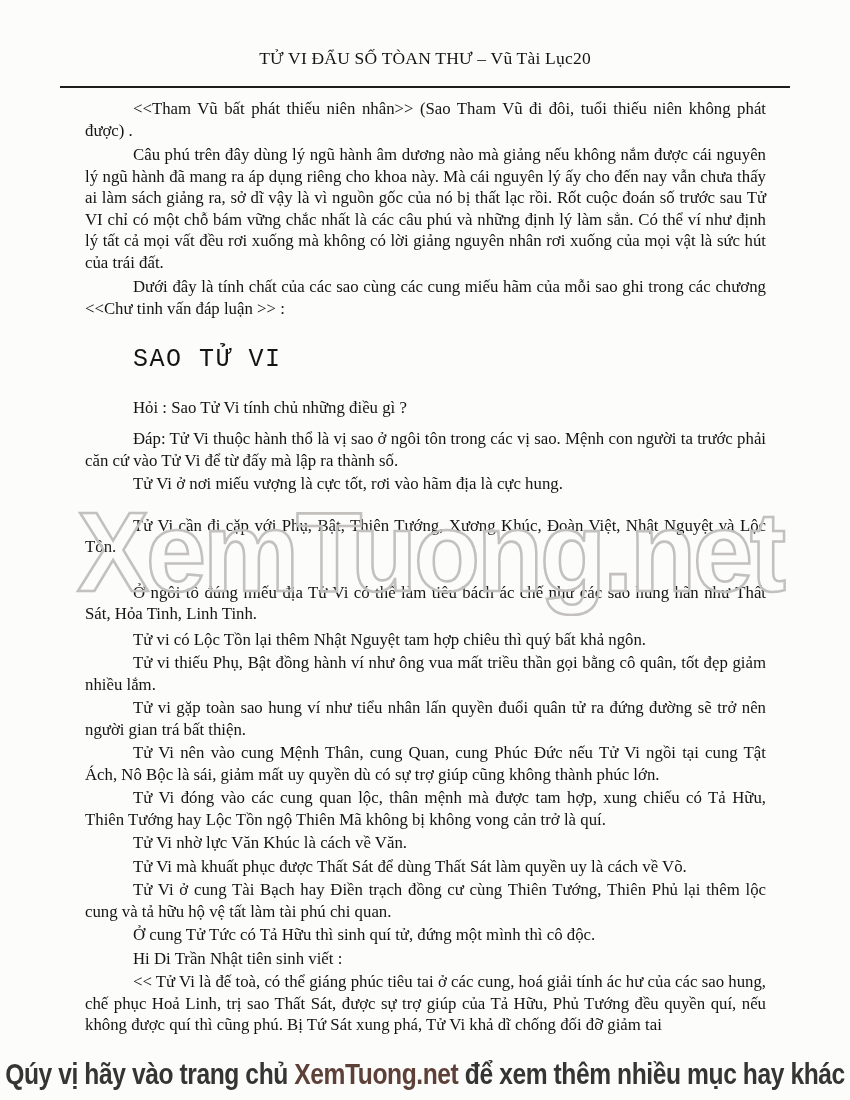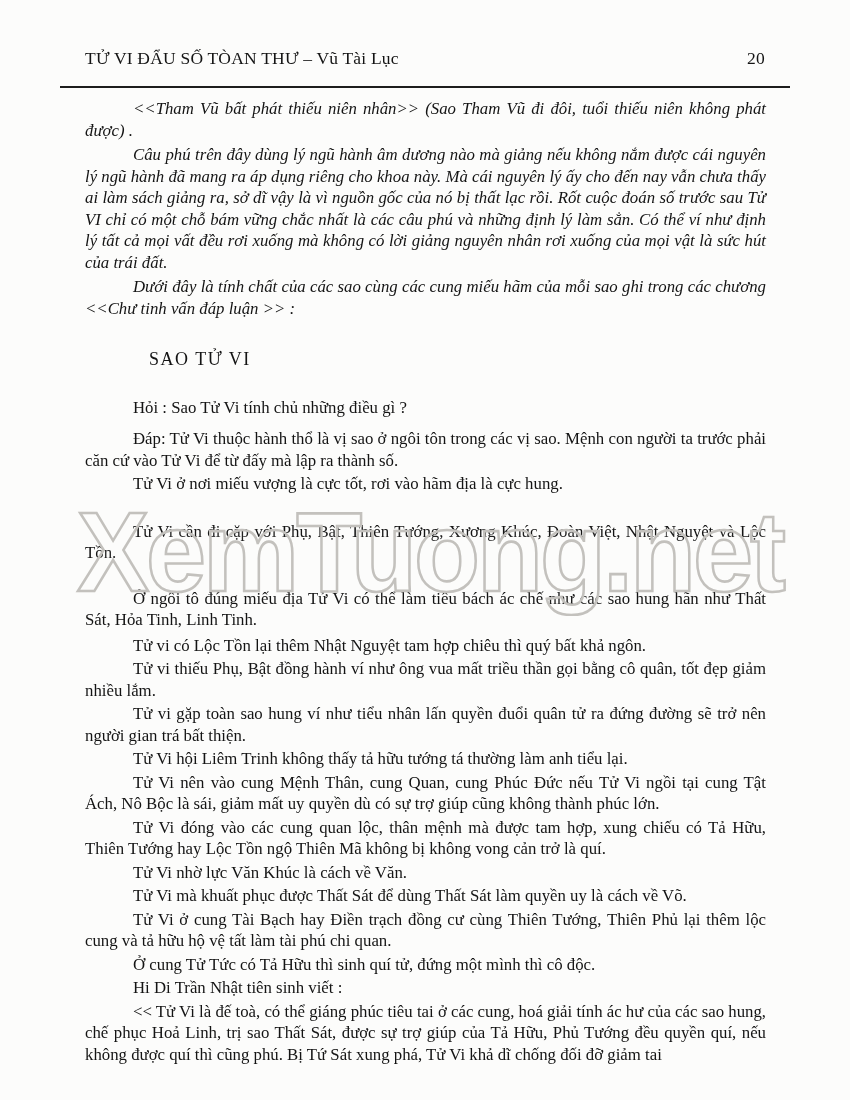--- a/index.html
+++ b/index.html
@@ -10,48 +10,49 @@
     overflow:hidden;position:relative;
   }
   .page{
     position:absolute;inset:0;
     background:#fcfcfb;
     color:#141414;
   }
   
   .header{
     position:absolute;top:48px;left:85px;right:85px;
-    display:flex;justify-content:space-between;align-items:baseline;
+    display:flex;justify-content:center;align-items:baseline;
     font-size:17.5px;letter-spacing:.2px;
   }
   .header .title{white-space:nowrap;}
   .rule{
     position:absolute;top:86px;left:60px;right:60px;
     border-top:2px solid #1d1d1d;
   }
   
   .body-col{
     position:absolute;left:85px;right:84px;top:98px;
     font-size:16.8px;line-height:21.5px;
     text-align:justify;
   }
   .para{
     margin:0 0 2px 0;
     text-indent:48px;
   }
-  .group-top .para{margin-bottom:3px;font-style:italic;}
+  .group-top .para{margin-bottom:3px;}
   .group-bottom .para:nth-child(1){margin-top:2px;margin-bottom:10px;}
   .group-bottom .para:nth-child(2){}
-  .group-bottom .para:nth-child(3){margin-bottom:26px;}
+  .group-bottom .para:nth-child(3){margin-bottom:20px;}
   .group-bottom .para:nth-child(4){margin-bottom:6px;}
   .group-bottom .para:nth-child(5){margin-bottom:4px;margin-top:24px;}
   .section-heading{
-    margin:30px 0 26px 64px;
-    font-size:18px;font-weight:400;
+    margin:30px 0 26px 48px;
+    font-size:25px;font-weight:400;
     letter-spacing:1.5px;
+    font-family:Liberation Mono, monospace;
   }
   
   .watermark{
     position:absolute;top:486px;left:50px;width:760px;height:130px;
     display:flex;align-items:center;justify-content:center;
     pointer-events:none;
     font-family:"Liberation Sans","DejaVu Sans",sans-serif;
     font-size:108px;font-weight:700;letter-spacing:-3px;
     color:rgba(255,255,255,0.06);
     -webkit-text-stroke:2.5px #c3c1bd;
@@ -93,28 +94,30 @@
     <h2 class="section-heading">SAO TỬ VI</h2>
     <div class="group-bottom">
         <p class="para">Hỏi : Sao Tử Vi tính chủ những điều gì ?</p>
         <p class="para">Đáp: Tử Vi thuộc hành thổ là vị sao ở ngôi tôn trong các vị sao. Mệnh con người ta trước phải căn cứ vào Tử Vi để từ đấy mà lập ra thành số.</p>
         <p class="para">Tử Vi ở nơi miếu vượng là cực tốt, rơi vào hãm địa là cực hung.</p>
         <p class="para">Tử Vi cần đi cặp với Phụ, Bật, Thiên Tướng, Xương Khúc, Đoàn Việt, Nhật Nguyệt và Lộc Tồn.</p>
         <p class="para">Ở ngôi tô đúng miếu địa Tử Vi có thể làm tiêu bách ác chế như các sao hung hãn như Thất Sát, Hỏa Tinh, Linh Tinh.</p>
         <p class="para">Tử vi có Lộc Tồn lại thêm Nhật Nguyệt tam hợp chiêu thì quý bất khả ngôn.</p>
         <p class="para">Tử vi thiếu Phụ, Bật đồng hành ví như ông vua mất triều thần gọi bằng cô quân, tốt đẹp giảm nhiều lắm.</p>
         <p class="para">Tử vi gặp toàn sao hung ví như tiểu nhân lấn quyền đuổi quân tử ra đứng đường sẽ trở nên người gian trá bất thiện.</p>
-        <p class="para">Tử Vi hội Liêm Trinh không thấy tả hữu tướng tá thường làm anh tiểu lại.</p>
         <p class="para">Tử Vi nên vào cung Mệnh Thân, cung Quan, cung Phúc Đức nếu Tử Vi ngồi tại cung Tật Ách, Nô Bộc là sái, giảm mất uy quyền dù có sự trợ giúp cũng không thành phúc lớn.</p>
         <p class="para">Tử Vi đóng vào các cung quan lộc, thân mệnh mà được tam hợp, xung chiếu có Tả Hữu, Thiên Tướng hay Lộc Tồn ngộ Thiên Mã không bị không vong cản trở là quí.</p>
         <p class="para">Tử Vi nhờ lực Văn Khúc là cách về Văn.</p>
         <p class="para">Tử Vi mà khuất phục được Thất Sát để dùng Thất Sát làm quyền uy là cách về Võ.</p>
         <p class="para">Tử Vi ở cung Tài Bạch hay Điền trạch đồng cư cùng Thiên Tướng, Thiên Phủ lại thêm lộc cung và tả hữu hộ vệ tất làm tài phú chi quan.</p>
         <p class="para">Ở cung Tử Tức có Tả Hữu thì sinh quí tử, đứng một mình thì cô độc.</p>
         <p class="para">Hi Di Trần Nhật tiên sinh viết :</p>
         <p class="para">&lt;&lt; Tử Vi là đế toà, có thể giáng phúc tiêu tai ở các cung, hoá giải tính ác hư của các sao hung, chế phục Hoả Linh, trị sao Thất Sát, được sự trợ giúp của Tả Hữu, Phủ Tướng đều quyền quí, nếu không được quí thì cũng phú. Bị Tứ Sát xung phá, Tử Vi khả dĩ chống đối đỡ giảm tai</p>
       </div>
   </div>
 
   <div class="watermark">XemTuong.net</div>
 
+  <div class="footer">
+    <span class="footer-inner"><span>Qúy vị hãy vào trang chủ </span><span class="footer-brand">XemTuong.net</span><span> để xem thêm nhiều mục hay khác</span></span>
+  </div>
 
 </div>
 
 </body></html>

